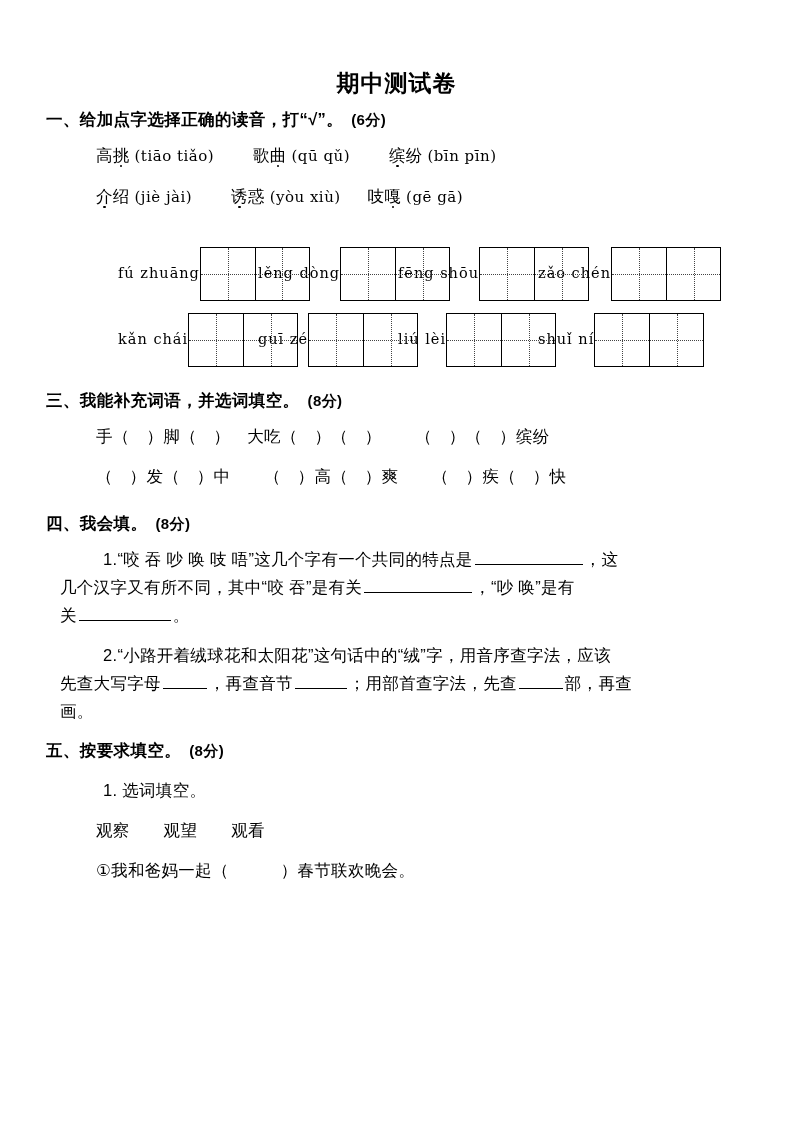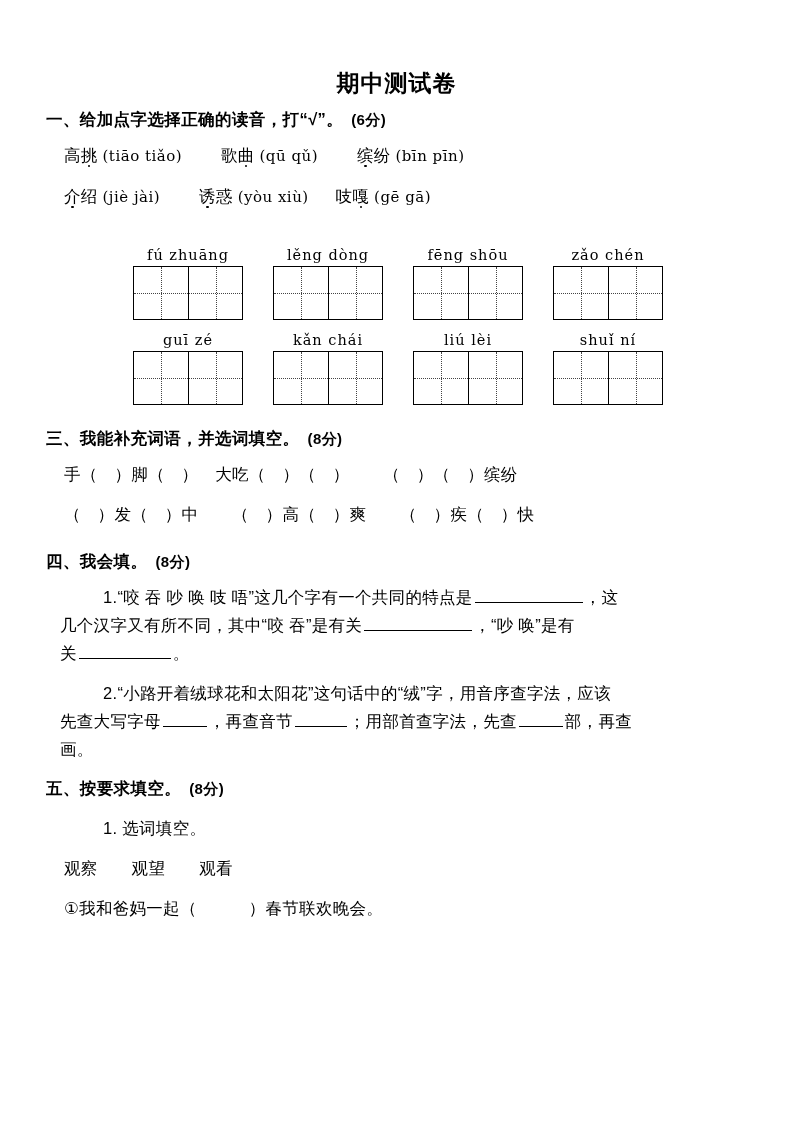--- a/index.html
+++ b/index.html
@@ -51,21 +51,21 @@
   }
 
   
   .line {
     font-size: 16.5px;
     line-height: 28px;
     margin: 0;
     white-space: nowrap;
     letter-spacing: 0.3px;
   }
-  .indent1 { padding-left: 64px; }
+  .indent1 { padding-left: 96px; }
   .indent-q { padding-left: 103px; }
   .flush    { padding-left: 60px; }
 
   
   .py {
     font-family: "DejaVu Serif", "Liberation Serif", serif;
     font-size: 15px;
     letter-spacing: 0.5px;
   }
   .dotchar {
@@ -87,21 +87,21 @@
 
   
   .grid-row {
     display: flex;
     padding-left: 118px;
     gap: 0;
   }
   .grid-cellgroup {
     width: 140px;
     display: flex;
-    flex-direction: column;
+    flex-direction: row;
     align-items: center;
   }
   .grid-pinyin {
     font-family: "DejaVu Serif", "Liberation Serif", serif;
     font-size: 14.5px;
     letter-spacing: 1px;
     margin-bottom: 3px;
     white-space: nowrap;
   }
   .tzg {
@@ -218,28 +218,28 @@
           <div class="cell"></div>
           <div class="cell"></div>
         </div>
     </div>
   </div>
 
   <div class="spacer-12"></div>
 
   <div class="grid-row">
     <div class="grid-cellgroup">
+      <div class="grid-pinyin">kǎn chái</div>
+      <div class="tzg">
+          <div class="cell"></div>
+          <div class="cell"></div>
+        </div>
+    </div>
+    <div class="grid-cellgroup">
       <div class="grid-pinyin">guī zé</div>
-      <div class="tzg">
-          <div class="cell"></div>
-          <div class="cell"></div>
-        </div>
-    </div>
-    <div class="grid-cellgroup">
-      <div class="grid-pinyin">kǎn chái</div>
       <div class="tzg">
           <div class="cell"></div>
           <div class="cell"></div>
         </div>
     </div>
     <div class="grid-cellgroup">
       <div class="grid-pinyin">liú lèi</div>
       <div class="tzg">
           <div class="cell"></div>
           <div class="cell"></div>

